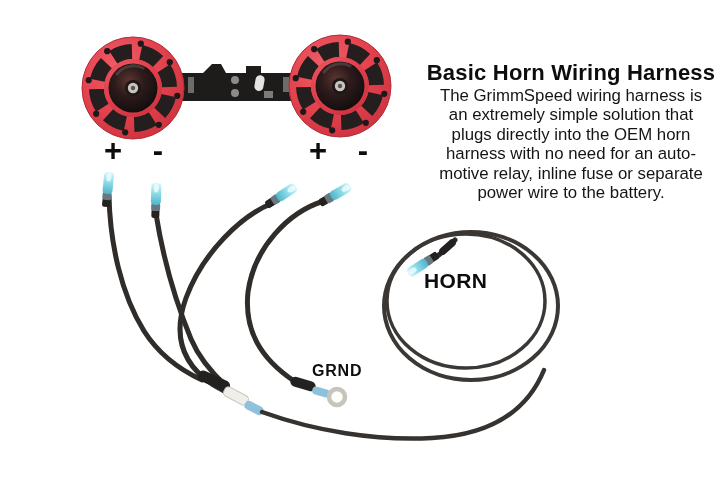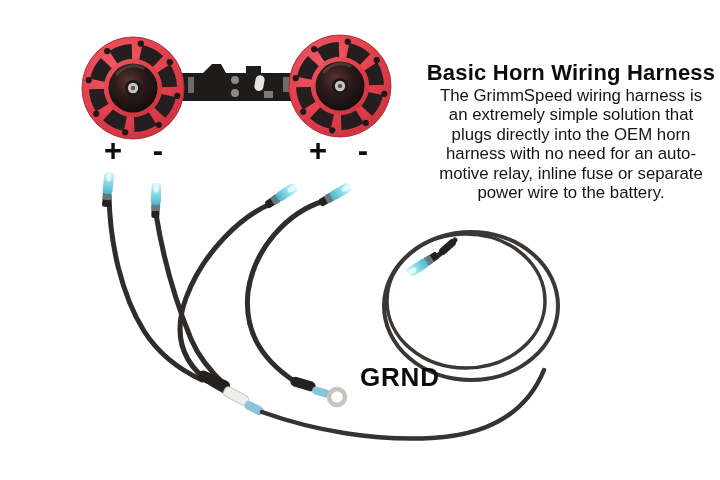--- a/index.html
+++ b/index.html
@@ -10,21 +10,21 @@
   .stage svg{position:absolute;left:0;top:0;}
   .overlay{position:absolute;white-space:nowrap;}
   .title{left:419px;top:60px;width:304px;text-align:center;font-size:22px;font-weight:bold;letter-spacing:.2px;}
   .desc{left:418px;top:86px;width:306px;text-align:center;font-size:16.8px;line-height:19.4px;color:#151515;}
   .desc div{white-space:nowrap;}
   .sign{font-size:31px;font-weight:bold;width:34px;text-align:center;line-height:36px;}
   .sign-lp{left:96px;top:133px;}
   .sign-lm{left:141px;top:133px;}
   .sign-rp{left:301px;top:133px;}
   .sign-rm{left:346px;top:133px;}
-  .grnd{left:312px;top:362px;font-size:26px;font-weight:bold;letter-spacing:.8px;margin-left:48px;}
+  .grnd{left:312px;top:362px;font-size:16px;font-weight:bold;letter-spacing:.8px;}
   .hsig{left:424px;top:272px;font-size:21px;font-weight:bold;line-height:17.5px;letter-spacing:.4px;}
 </style>
 </head>
 <body>
 
 <div class="stage">
 
   <svg width="720" height="480" viewBox="0 0 720 480">
     <defs>
       <radialGradient id="redGrad" cx="38%" cy="32%" r="80%">
@@ -132,15 +132,16 @@
     <div>The GrimmSpeed wiring harness is</div>
     <div>an extremely simple solution that</div>
     <div>plugs directly into the OEM horn</div>
     <div>harness with no need for an auto-</div>
     <div>motive relay, inline fuse or separate</div>
     <div>power wire to the battery.</div>
   </div>
 
   <div class="overlay grnd">GRND</div>
   <div class="overlay hsig">
+    <div>HORN</div>
   </div>
 
 </div>
 
 </body></html>

